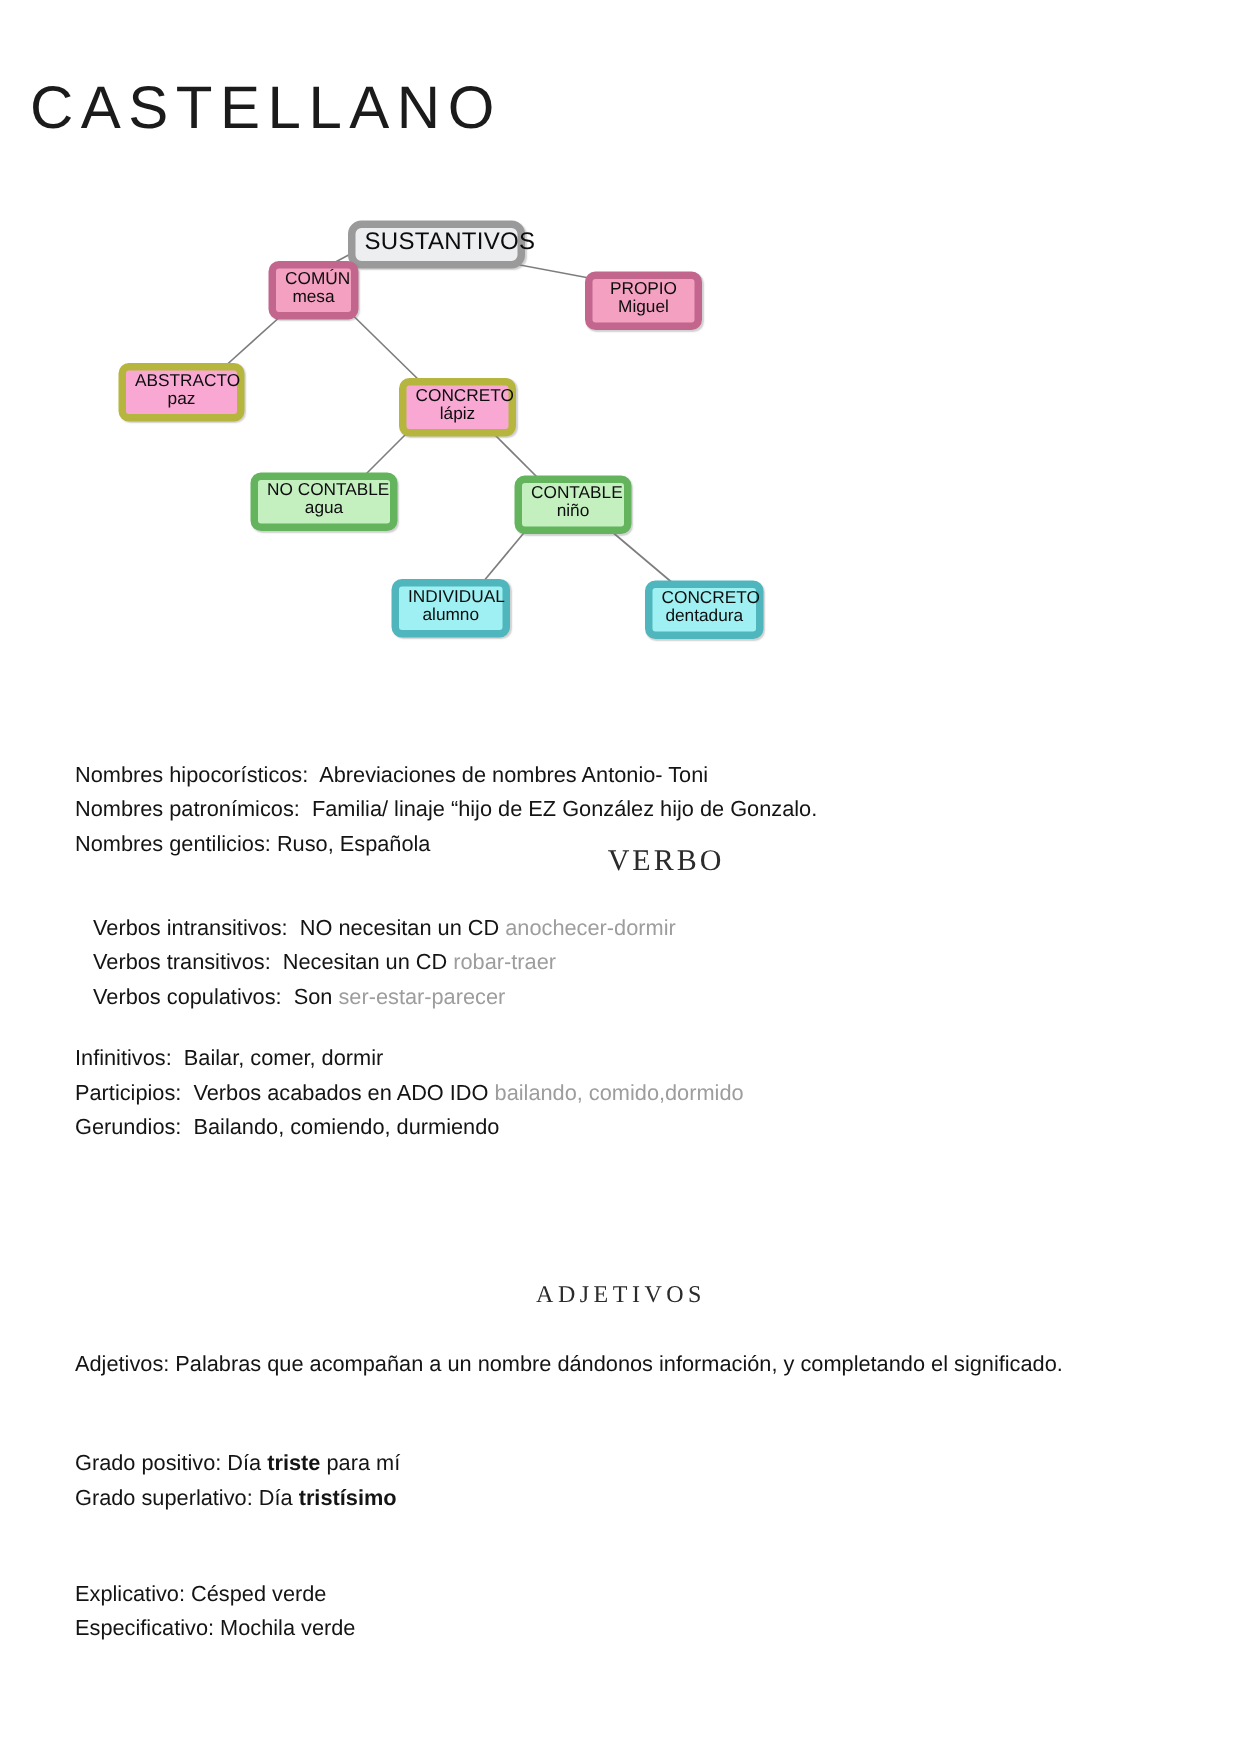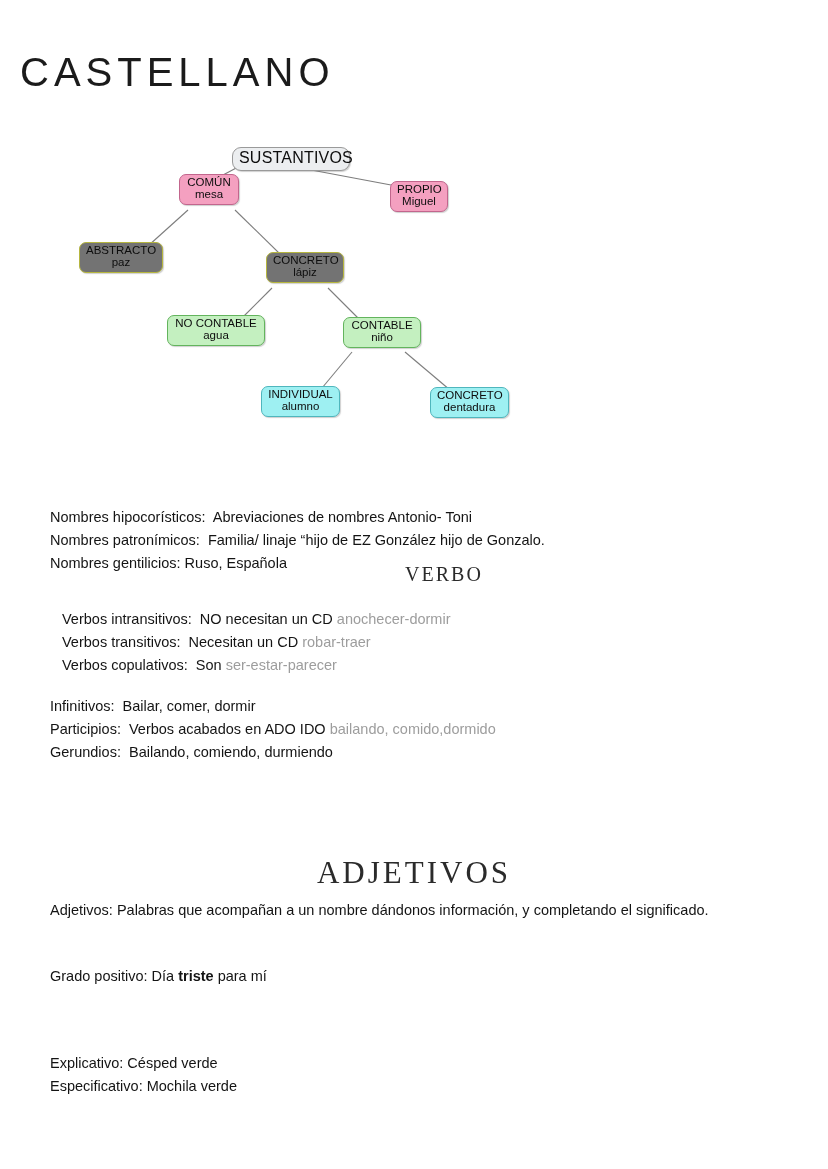--- a/index.html
+++ b/index.html
@@ -48,21 +48,21 @@
     white-space: pre;
   }
   .section-title.verbo {
     top: 563px;
     font-size: 20px;
     letter-spacing: 2px;
     margin-left: 30px;
   }
   .section-title.adjetivos {
     top: 855px;
-    font-size: 31px;
+    font-size: 16px;
     letter-spacing: 3px;
   }
 
   
   .diagram {
     position: absolute;
     left: 60px;
     top: 138px;
     width: 480px;
     height: 296px;
@@ -71,21 +71,21 @@
     position: absolute;
     left: 0;
     top: 0;
     width: 480px;
     height: 296px;
   }
   .node {
     position: absolute;
     box-sizing: border-box;
     border-radius: 7px;
-    border: 1px solid #1d4ed8;
+    border: 5px solid #1d4ed8;
     text-align: center;
     line-height: 1.04;
     padding: 2px 6px 3px 6px;
     font-family: "Liberation Sans", sans-serif;
     color: #0d0d0d;
     box-shadow: 1px 1px 1px rgba(120,120,120,0.35);
   }
   .node .l1 {
     display: block;
     font-size: 11.5px;
@@ -101,21 +101,21 @@
   .node.root {
     background: #eceef0;
     border-color: #9a9a9a;
     border-radius: 9px;
   }
   .node.root .l1 {
     font-size: 16px;
     letter-spacing: 0.2px;
   }
   .node.pink   { background: #f4a0c0; border-color: #c2668d; }
-  .node.yellow { background: #737373; border-color: #b6b63f; }
+  .node.yellow { background: #f9a8d4; border-color: #b6b63f; }
   .node.green  { background: #c4f0c0; border-color: #63b45d; }
   .node.cyan   { background: #9ef0f2; border-color: #4fb6bd; }
 
   
   .text-block {
     position: absolute;
     left: 50px;
     font-size: 14.5px;
     line-height: 23px;
     color: #141414;
@@ -154,21 +154,21 @@
 
     <div class="node root" style="left:172px; top:9px; width:118px;">
       <span class="l1">SUSTANTIVOS</span>
     </div>
 
     <div class="node pink" style="left:119px; top:36px; width:60px;">
       <span class="l1">COMÚN</span>
       <span class="l2">mesa</span>
     </div>
 
-    <div class="node pink" style="left:330px; top:43px; width:58px;">
+    <div class="node pink" style="left:330px; top:43px; width:78px;">
       <span class="l1">PROPIO</span>
       <span class="l2">Miguel</span>
     </div>
 
     <div class="node yellow" style="left:19px; top:104px; width:84px;">
       <span class="l1">ABSTRACTO</span>
       <span class="l2">paz</span>
     </div>
 
     <div class="node yellow" style="left:206px; top:114px; width:78px;">
@@ -218,20 +218,21 @@
   </div>
 
   <div class="section-title adjetivos">ADJETIVOS</div>
 
   <div class="text-block tb-adj-def">
     <div class="line">Adjetivos: Palabras que acompañan a un nombre dándonos información, y completando el significado.</div>
   </div>
 
   <div class="text-block tb-grados">
     <div class="line"><span>Grado positivo: Día </span><b>triste</b><span> para mí</span></div>
+    <div class="line"><span>Grado superlativo: Día </span><b>tristísimo</b><span></span></div>
   </div>
 
   <div class="text-block tb-espec">
     <div class="line">Explicativo: Césped verde</div>
     <div class="line">Especificativo: Mochila verde</div>
   </div>
 
 </div>
 
 </body></html>

